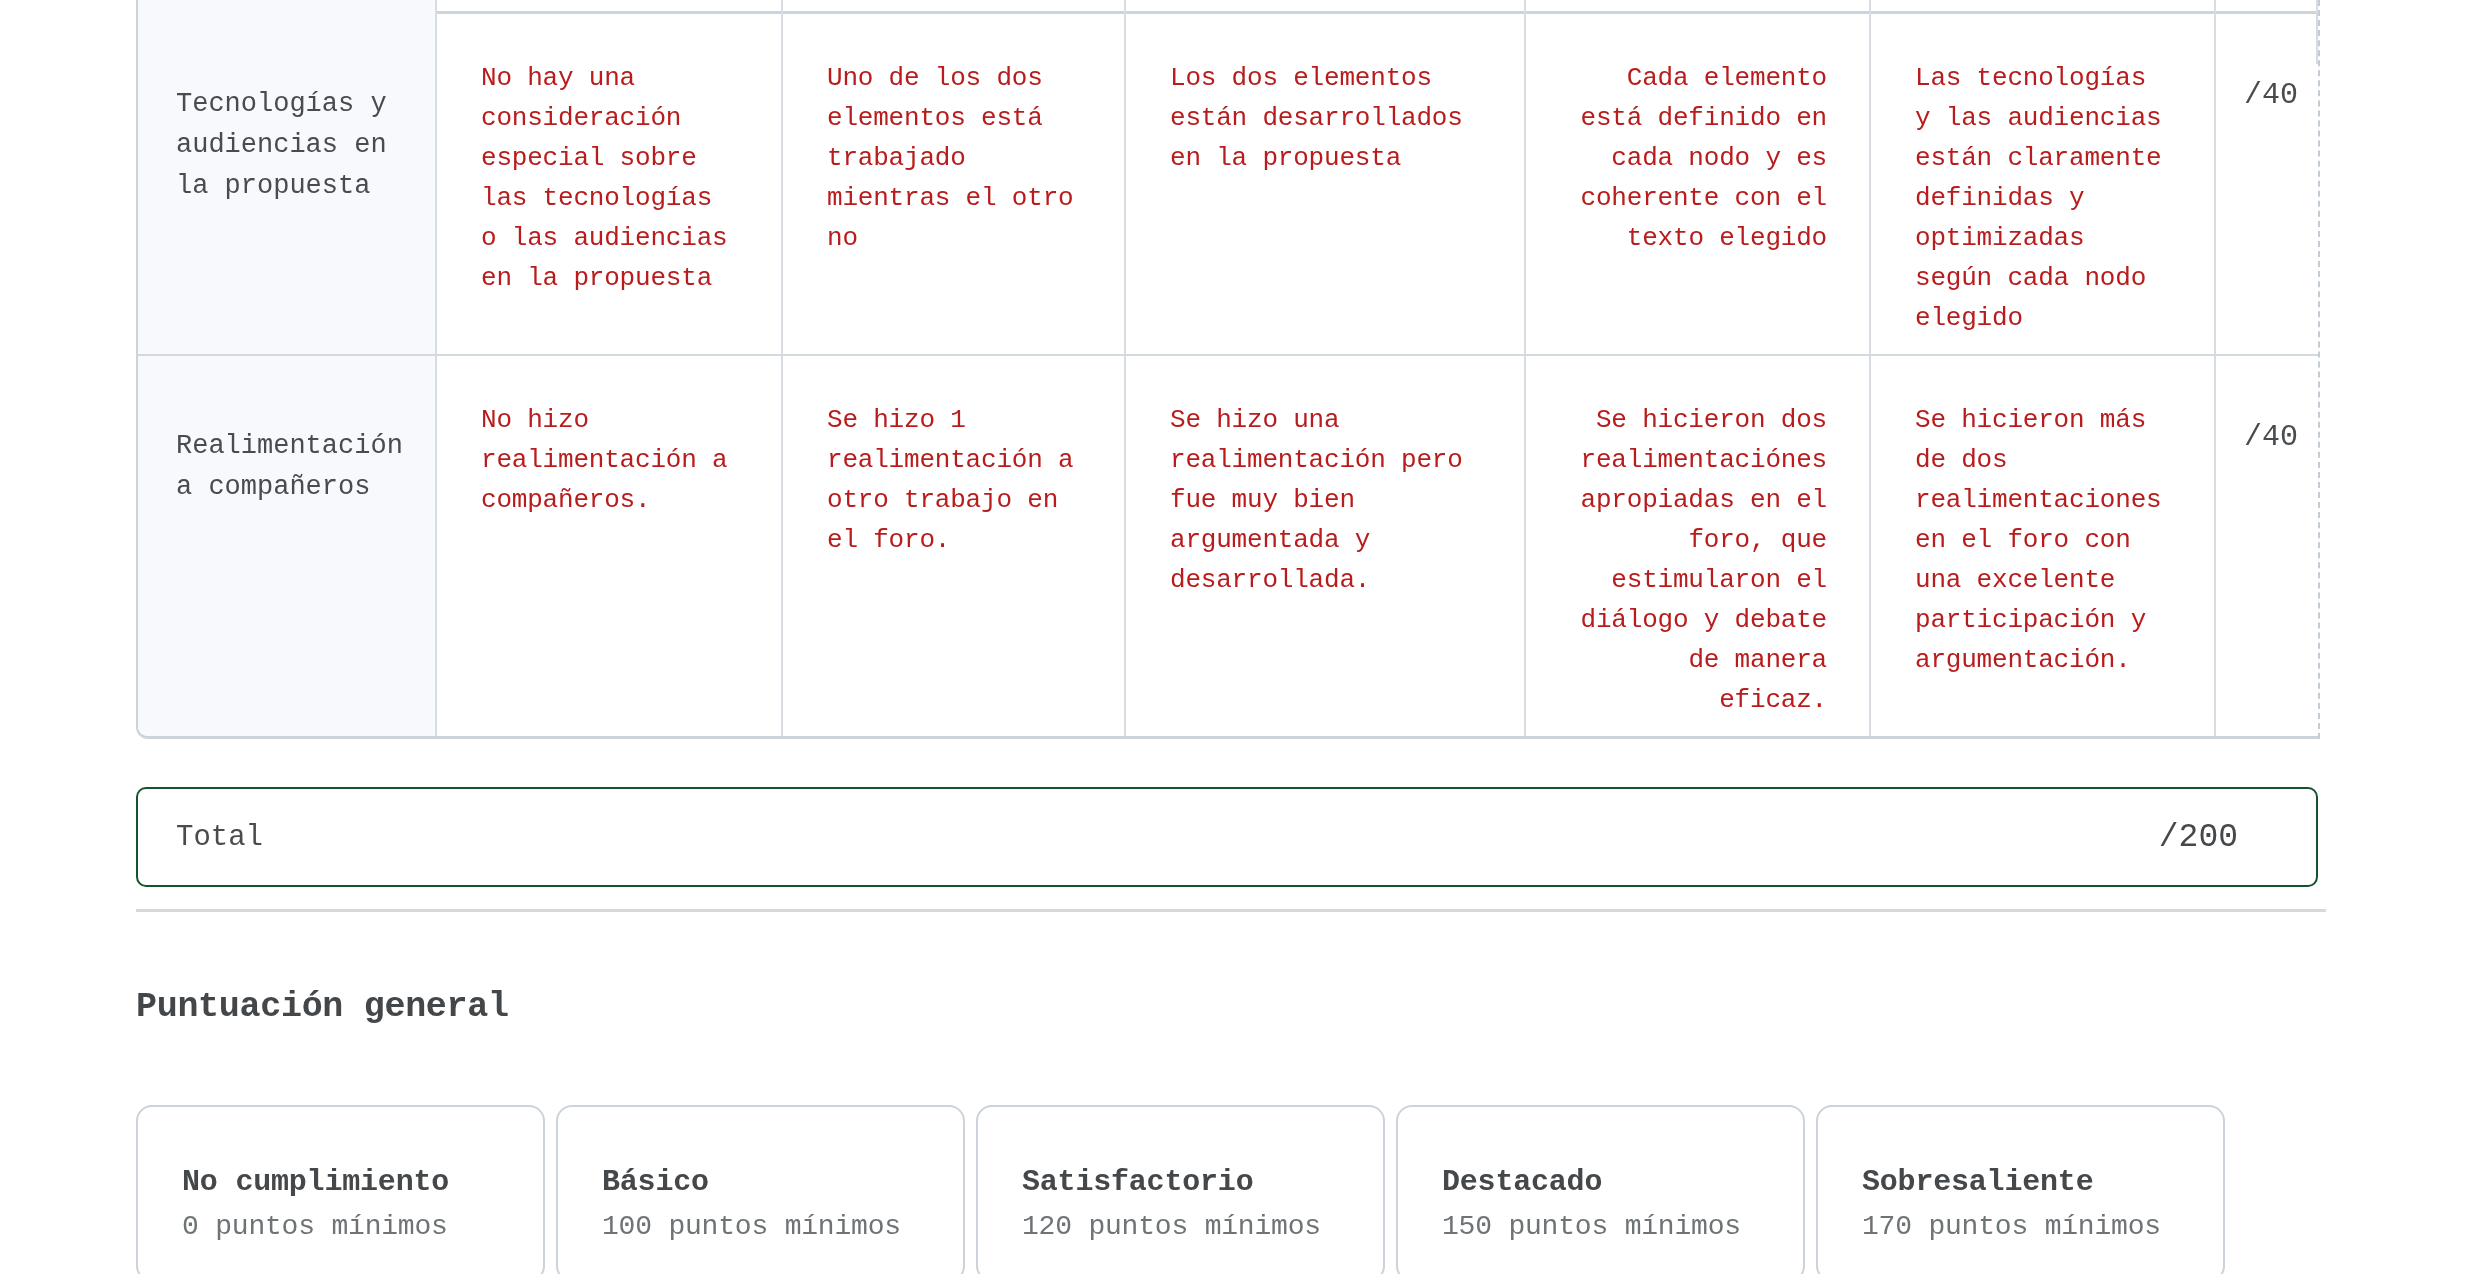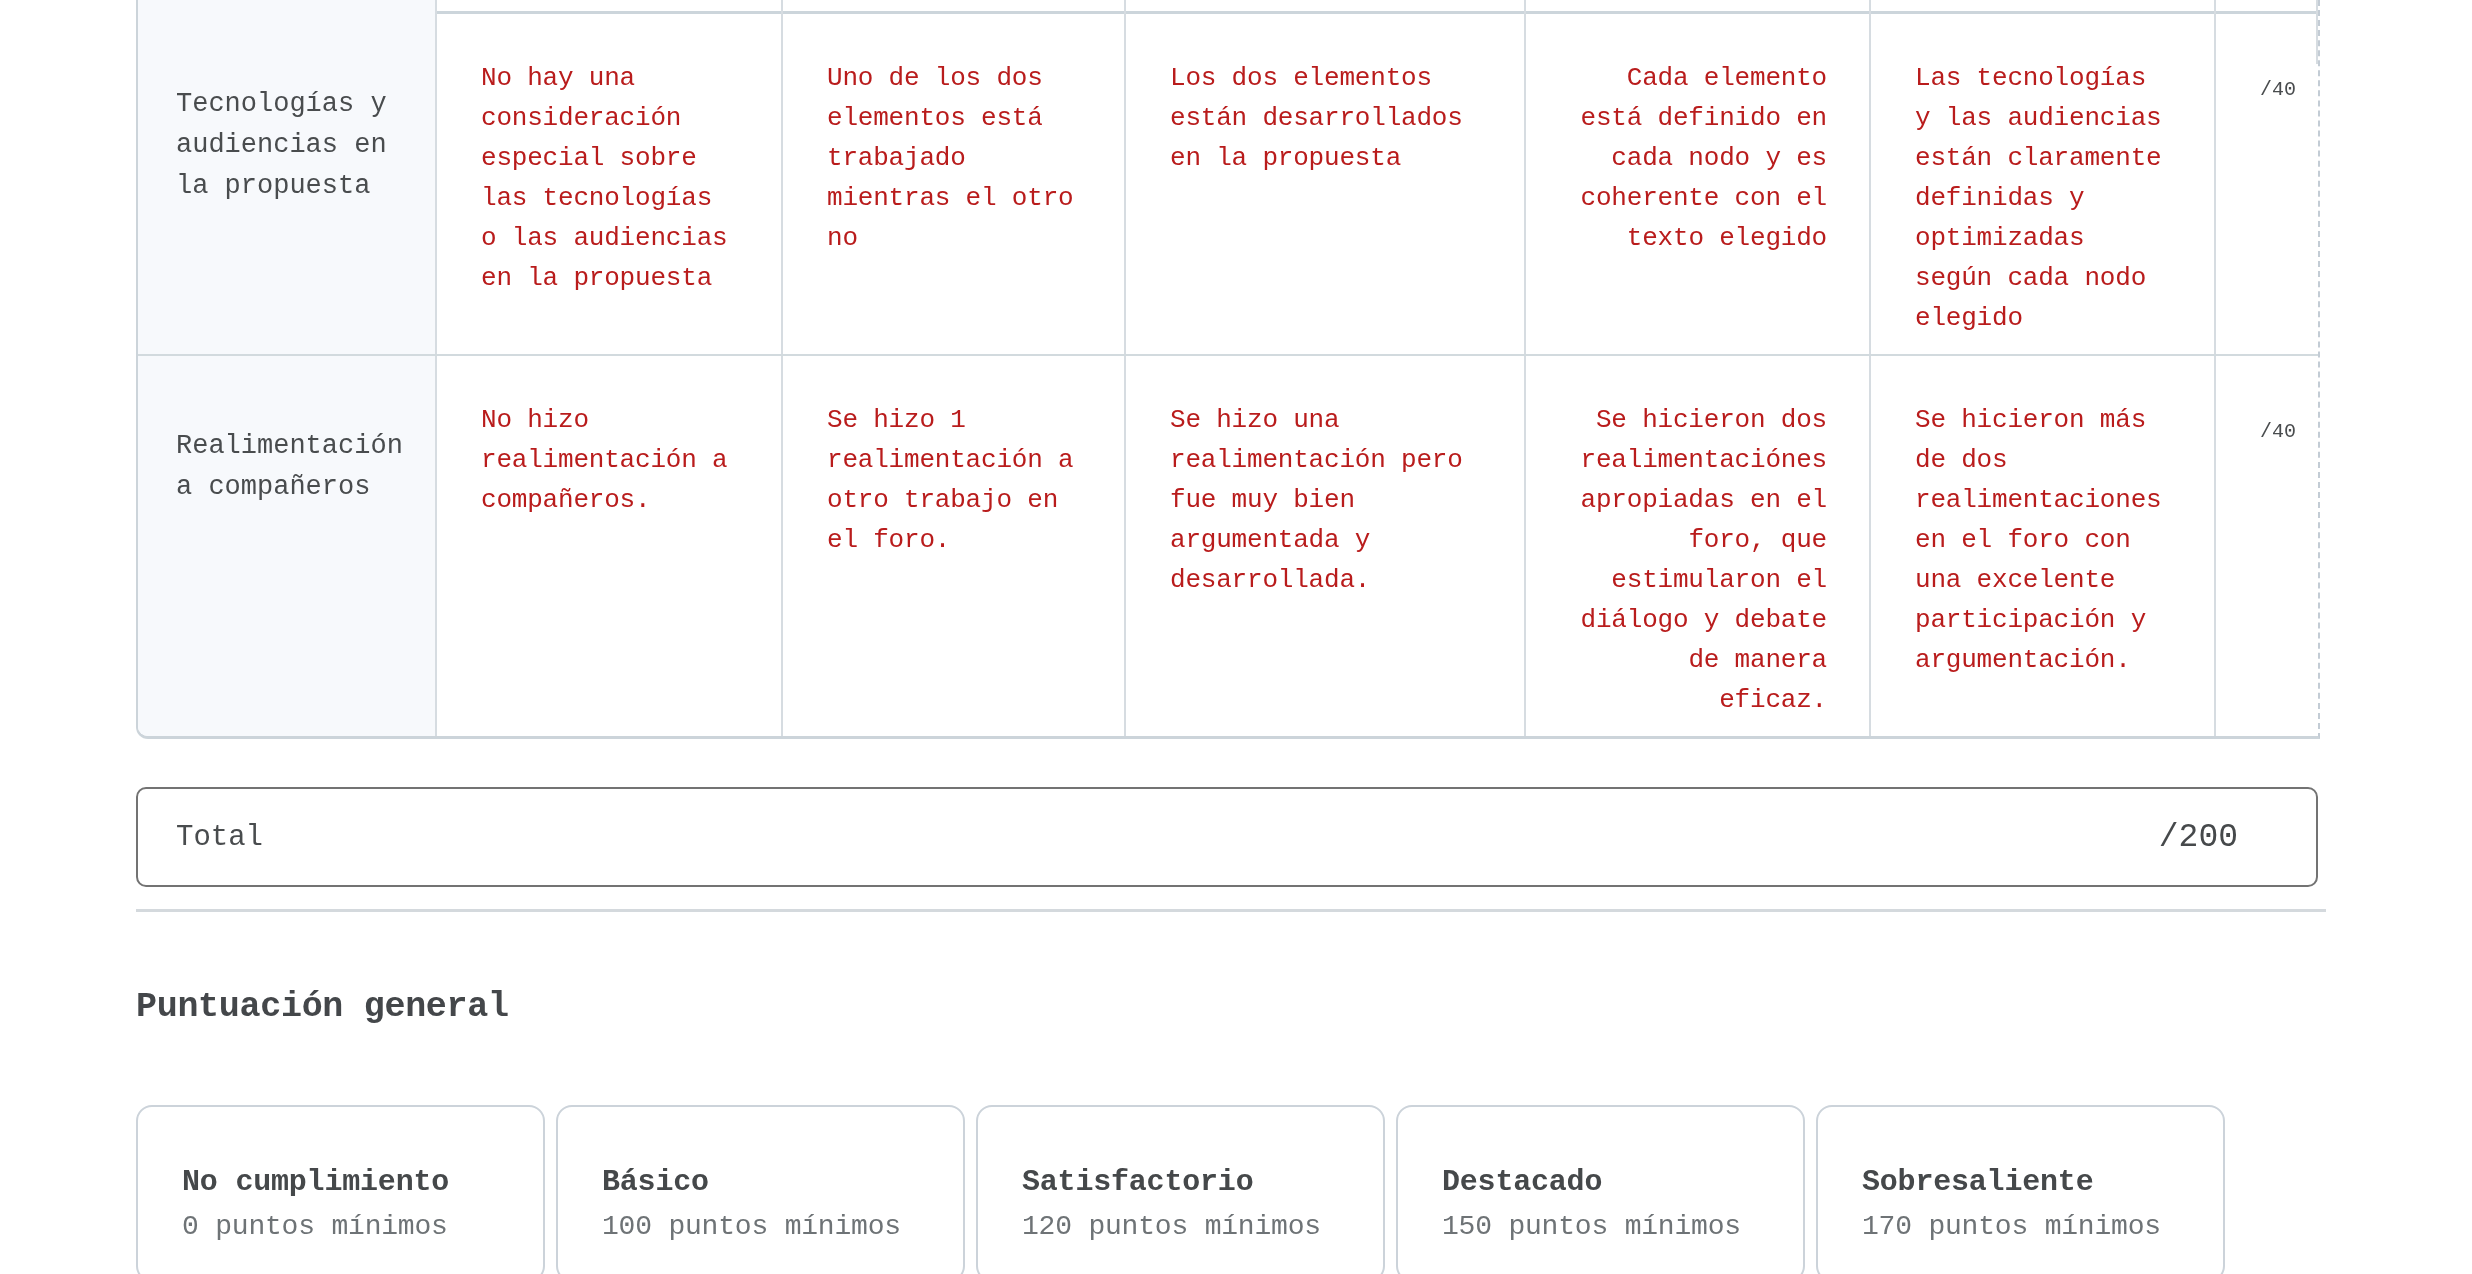--- a/index.html
+++ b/index.html
@@ -48,30 +48,29 @@
     color: #494c4e;
   }
   .cell.lv0, .cell.lv1, .cell.lv2, .cell.lv3, .cell.lv4 {
     padding: 44px 42px 16px 44px;
     font-size: 26px; line-height: 40px;
     letter-spacing: -0.2px;
     color: #b91c1c;
   }
   .cell.score {
     padding: 64px 8px 0 28px;
-    font-size: 20px;
+    font-size: 30px;
     color: #494c4e;
-    margin-left: 16px;
   }
 
   
   .total-box {
     margin-top: 48px;
     width: 2182px; height: 100px;
-    border: 2px solid #737373;
+    border: 2px solid #14532d;
     border-radius: 10px;
     display: flex;
     align-items: center;
     justify-content: space-between;
     padding: 0 78px 0 38px;
   }
   .total-label { font-size: 29px; color: #494c4e; }
   .total-score { font-size: 33px; color: #46494b; }
 
   .divider {

